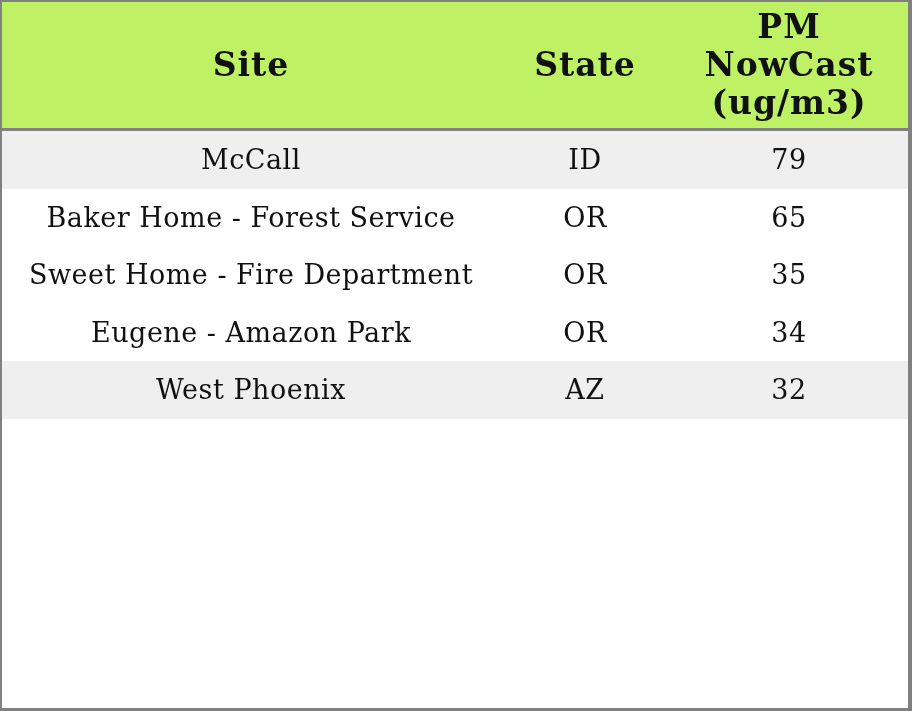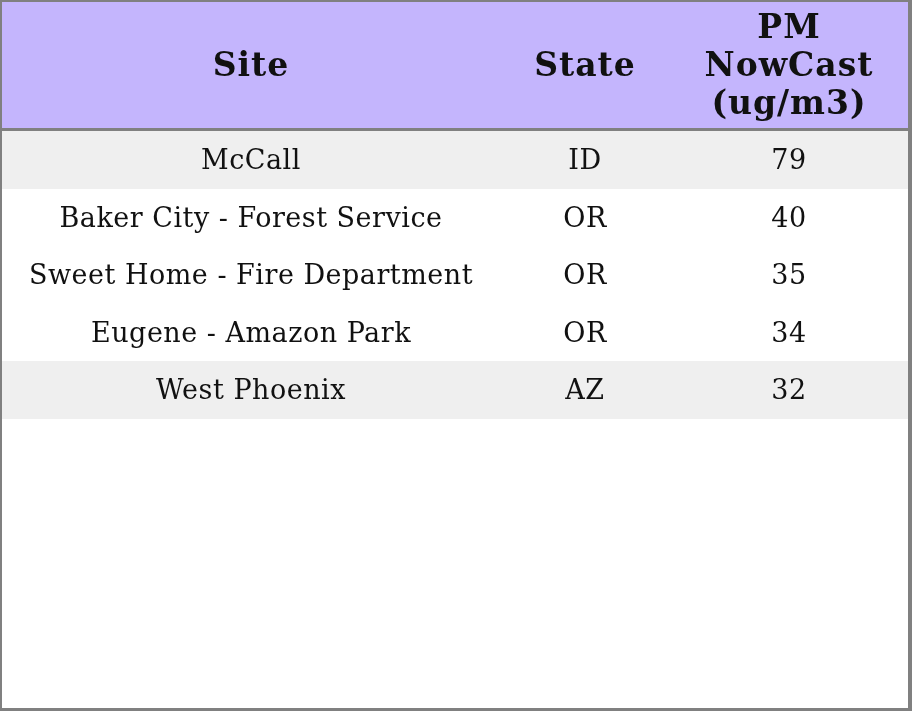--- a/index.html
+++ b/index.html
@@ -24,21 +24,21 @@
     border-collapse: collapse;
     table-layout: fixed;
     width: 906px;
     font-family: "DejaVu Serif", "Liberation Serif", serif;
     color: #111111;
   }
   col.c-site  { width: 498px; }
   col.c-state { width: 170px; }
   col.c-pm    { width: 238px; }
   thead th {
-    background: #c4b5fd;
+    background: #bef264;
     border-bottom: 3px solid #808080;
     height: 126px;
     font-size: 33px;
     font-weight: bold;
     letter-spacing: 1px;
     line-height: 1.15;
     text-align: center;
     vertical-align: middle;
     padding: 0;
   }
@@ -79,23 +79,23 @@
         </th>
       </tr>
     </thead>
     <tbody>
       <tr class="alt">
         <td>McCall</td>
         <td>ID</td>
         <td>79</td>
       </tr>
       <tr>
-        <td>Baker City - Forest Service</td>
+        <td>Baker Home - Forest Service</td>
         <td>OR</td>
-        <td>40</td>
+        <td>65</td>
       </tr>
       <tr>
         <td>Sweet Home - Fire Department</td>
         <td>OR</td>
         <td>35</td>
       </tr>
       <tr>
         <td>Eugene - Amazon Park</td>
         <td>OR</td>
         <td>34</td>

